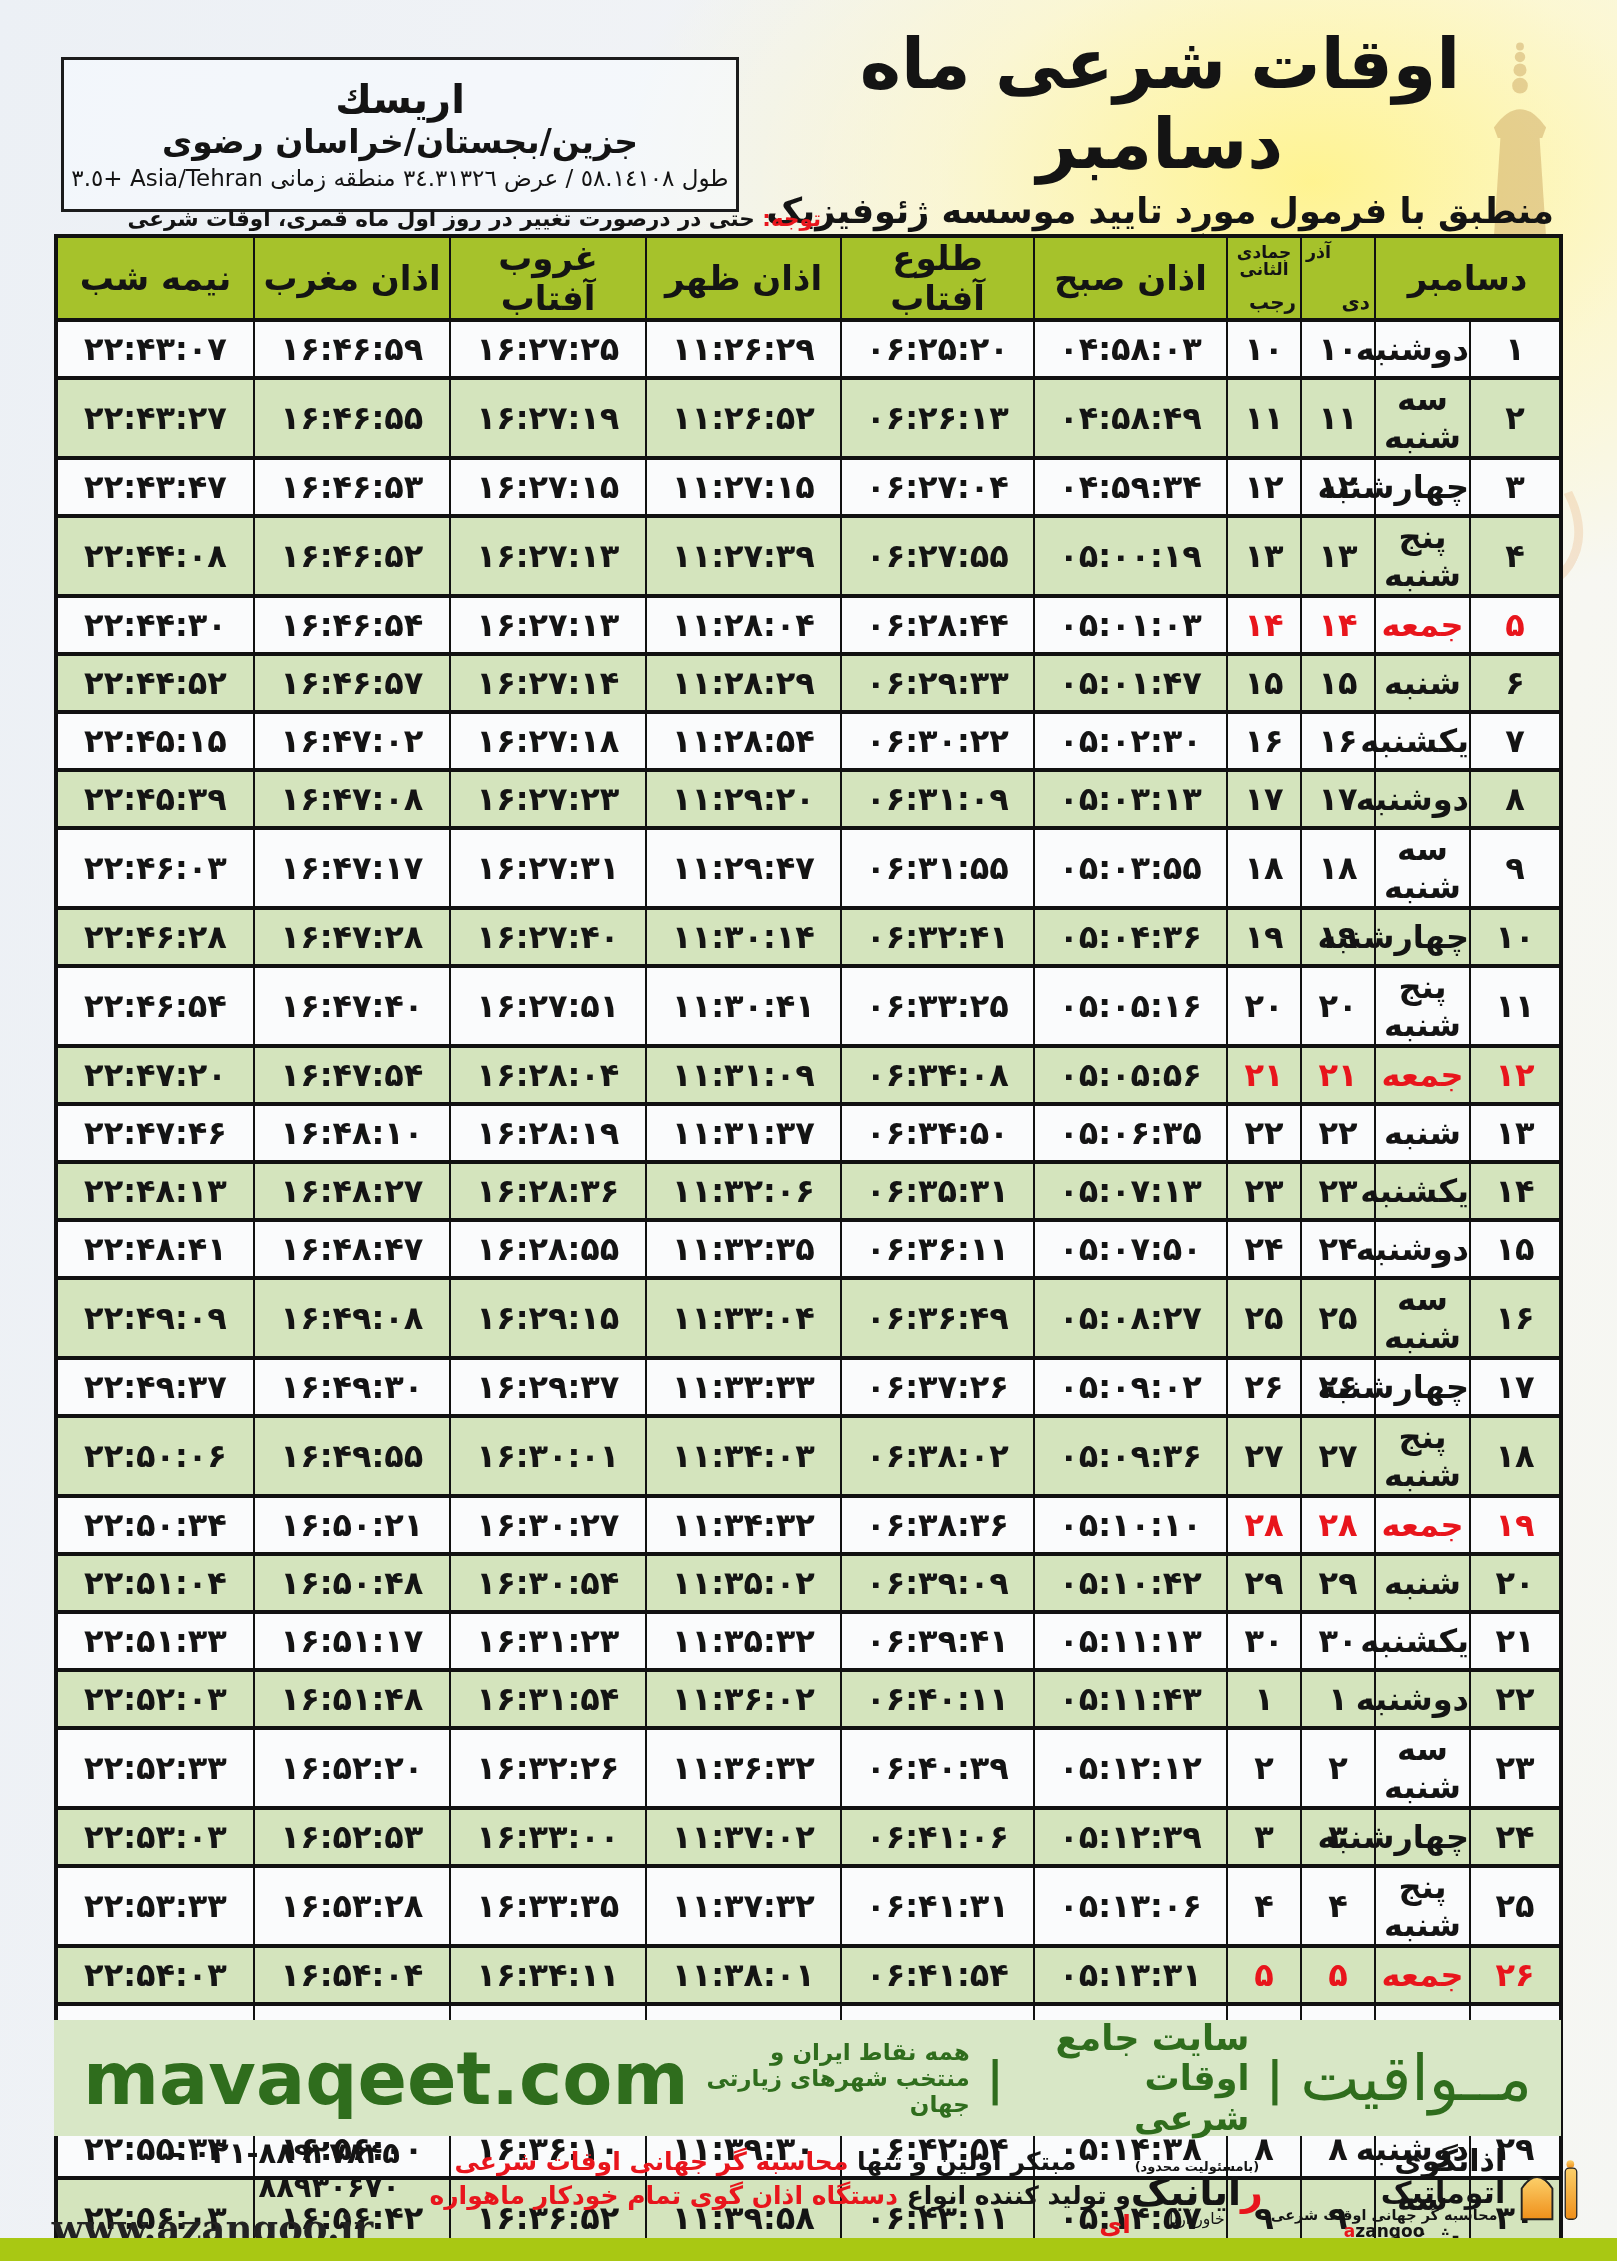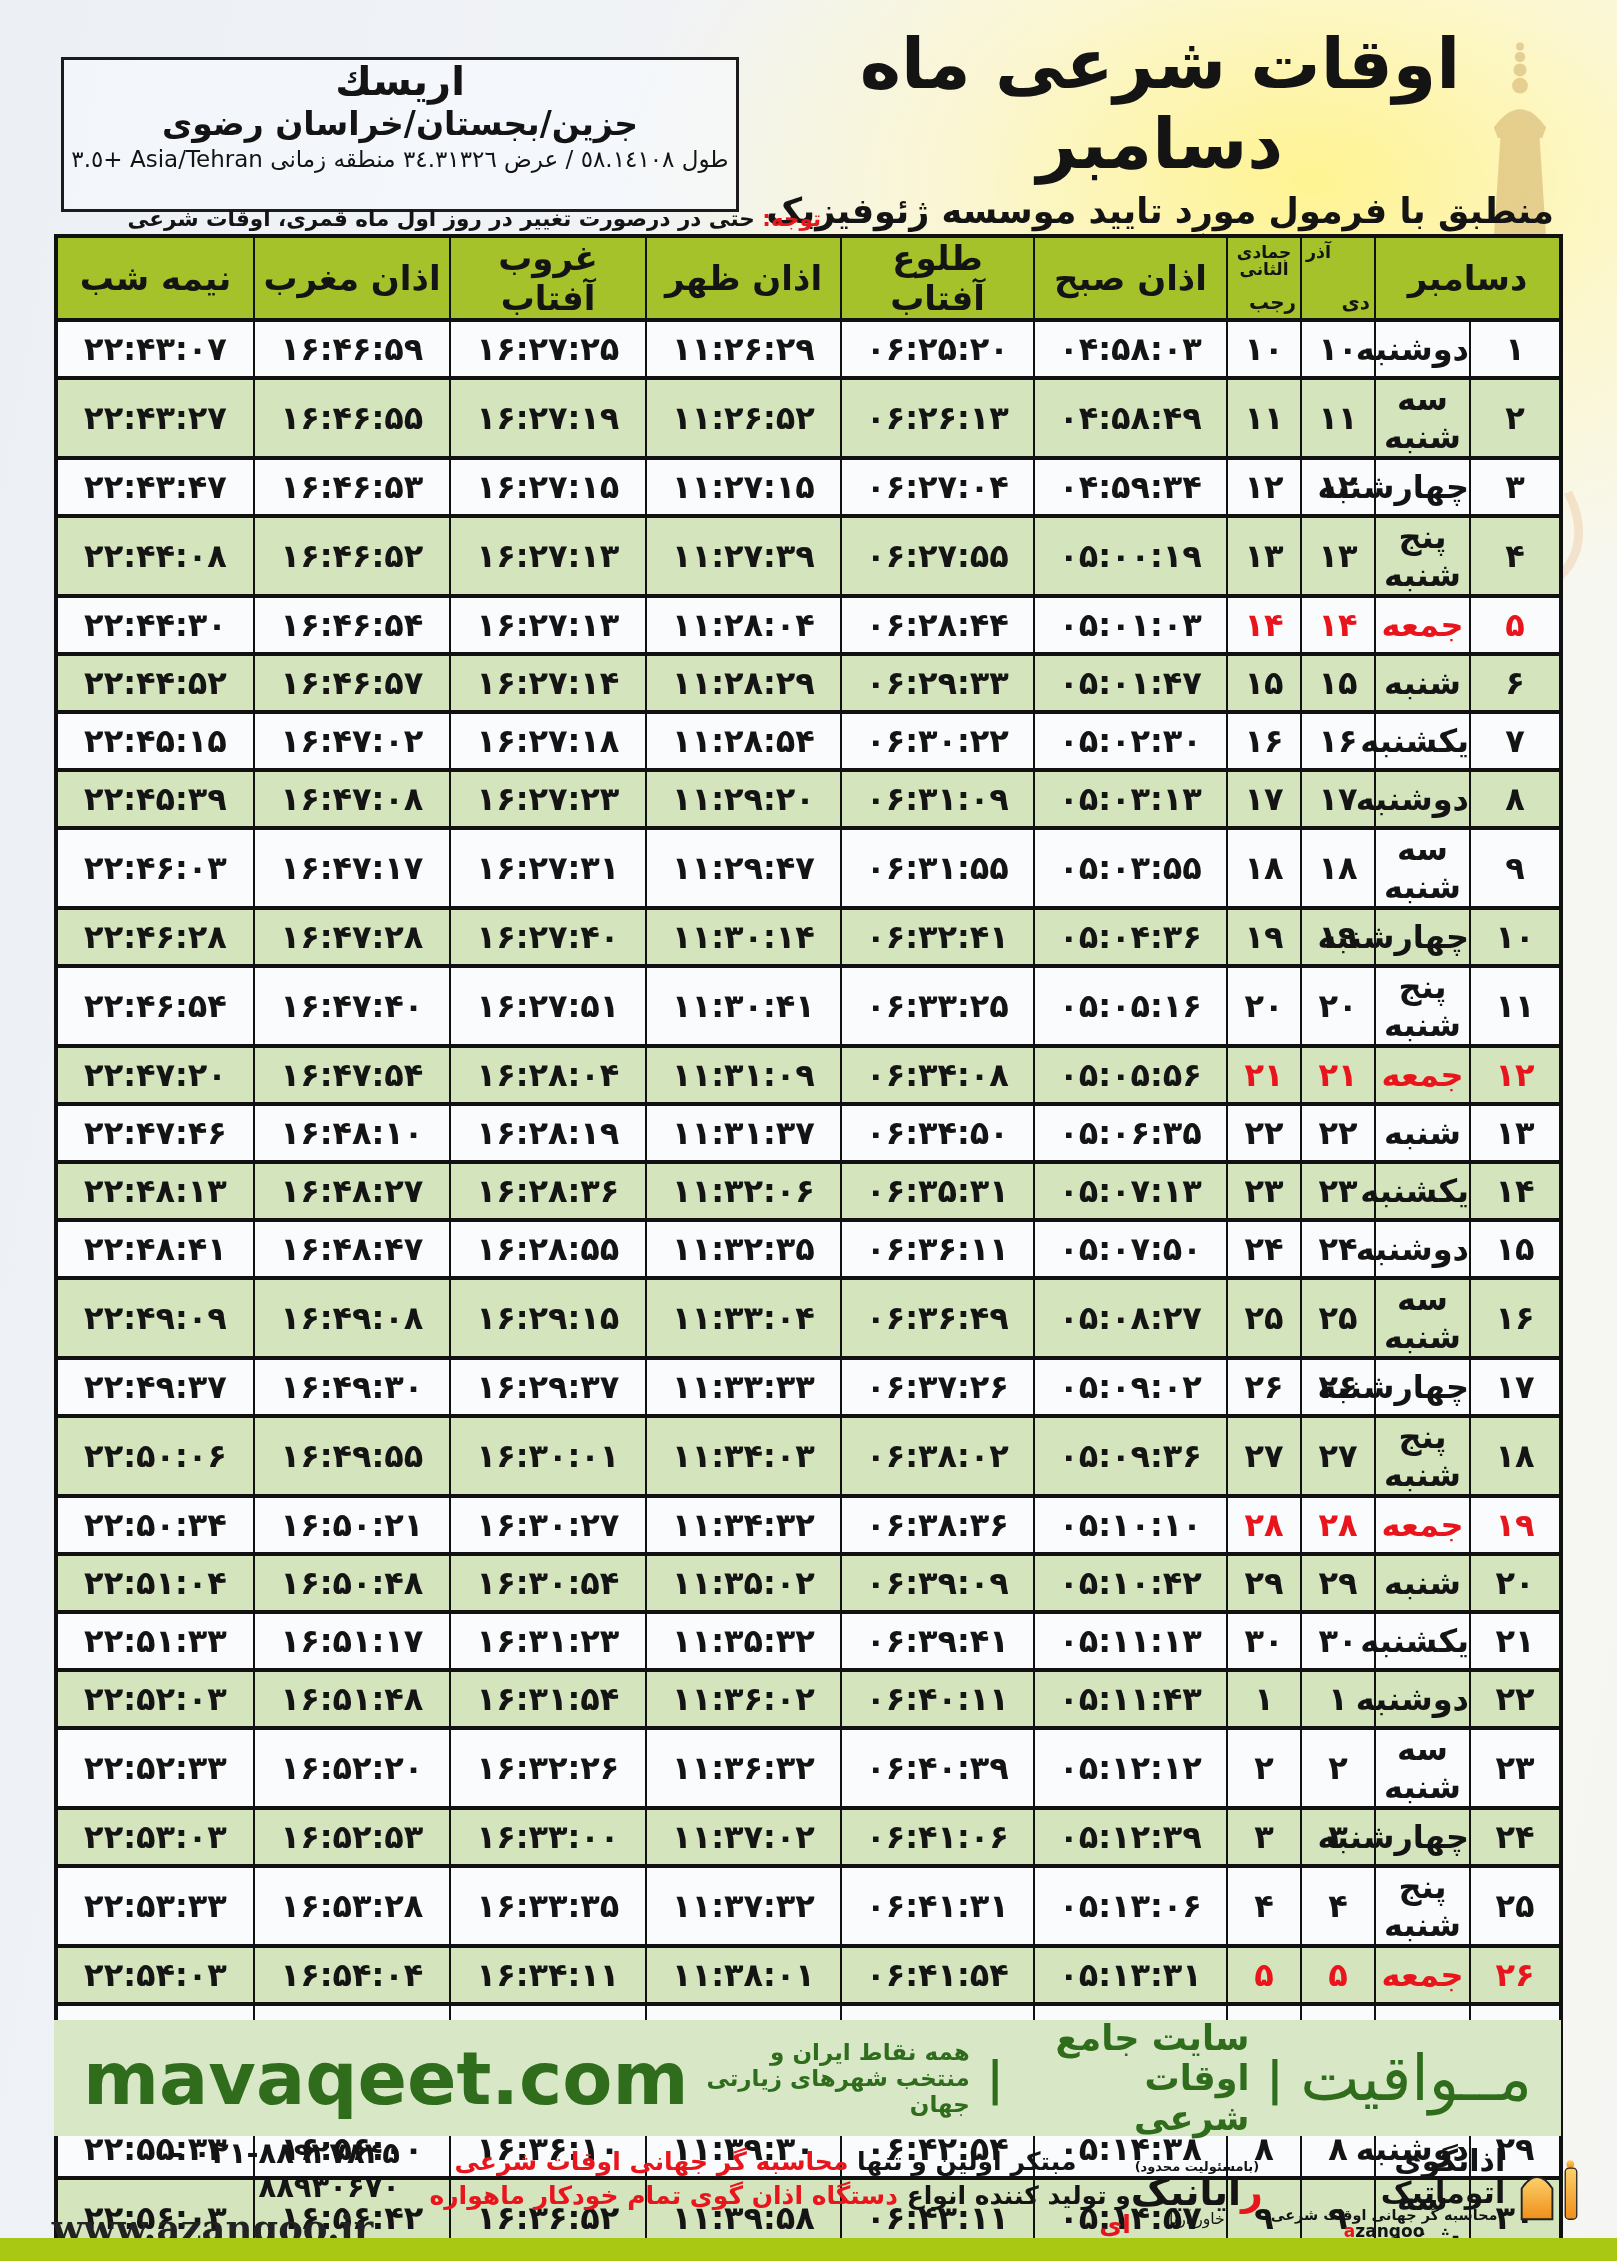--- a/index.html
+++ b/index.html
@@ -8,21 +8,21 @@
         background:linear-gradient(100deg,#ecf0f5 0%,#f1f3f6 40%,#f9f8f1 68%,#f5f6f3 100%);}
   
   .glow{position:absolute;top:-78px;right:-117px;width:1109px;height:685px;pointer-events:none;
         background:radial-gradient(ellipse at 62% 38%,rgba(255,243,140,.95) 0%,rgba(255,247,185,.55) 38%,rgba(255,252,235,0) 72%);}
   .minaret{position:absolute;top:36px;right:11.7px;opacity:.45;pointer-events:none;}
   .swirl{position:absolute;top:404px;right:26px;width:274px;height:170px;opacity:.18;pointer-events:none;
          border:9px solid #e08a3c;border-radius:50%;border-left-color:transparent;border-top-color:transparent;transform:rotate(25deg);}
 
   
   .loc-box{position:absolute;top:57px;left:62px;width:672px;height:149px;border:3.9px solid #1c1c1c;
-           background:rgba(248,251,255,.55);display:flex;flex-direction:column;
+           background:rgba(248,251,255,.55);display:flex;flex-direction:column;justify-content:center;
            align-items:center;text-align:center;gap:3.9px;}
   .loc-city{font-size:40px;font-weight:bold;line-height:1.05;}
   .loc-region{font-size:33px;font-weight:bold;line-height:1.1;}
   .loc-coords{font-size:23px;font-weight:normal;direction:rtl;}
   .title-block{position:absolute;top:23.5px;right:46px;width:822px;text-align:center;}
   .main-title{font-size:70px;font-weight:bold;margin:0;line-height:1.15;}
   .sub-title{font-size:35px;font-weight:bold;margin:5.2px 0 0 0;line-height:1.2;}
   .years-line{font-size:29px;font-weight:bold;margin:14.4px 0 0 0;}
   .note-line{position:absolute;top:206px;left:55px;width:767px;font-size:21.5px;font-weight:bold;text-align:right;}
   .note-label{color:#e8151c;}

